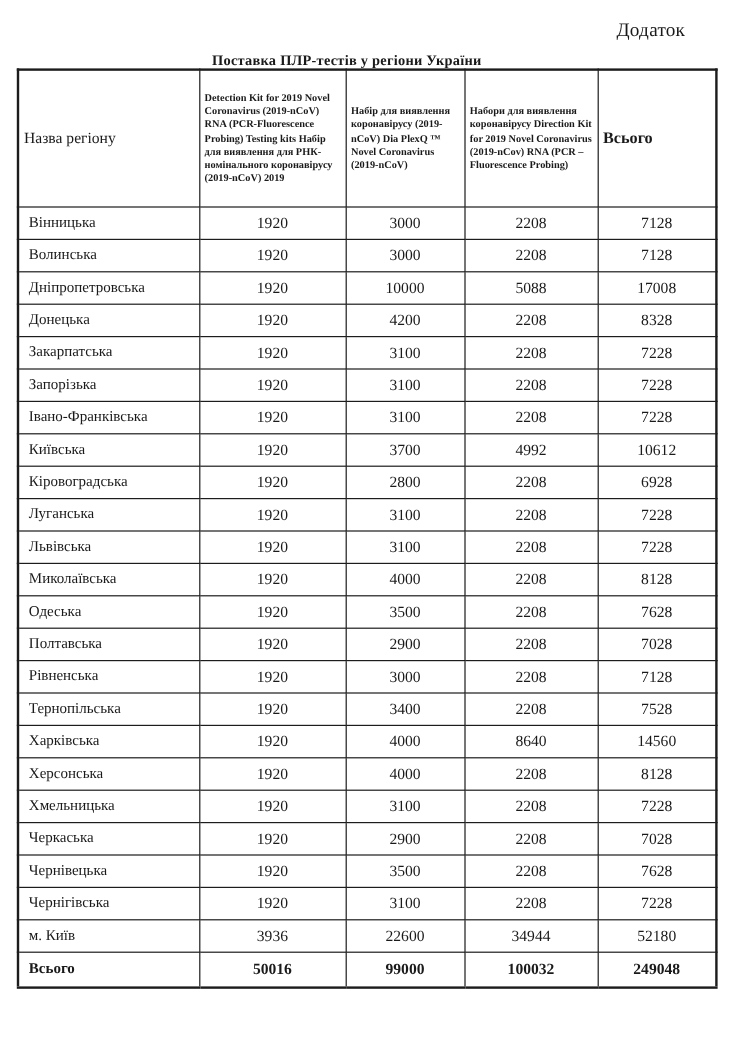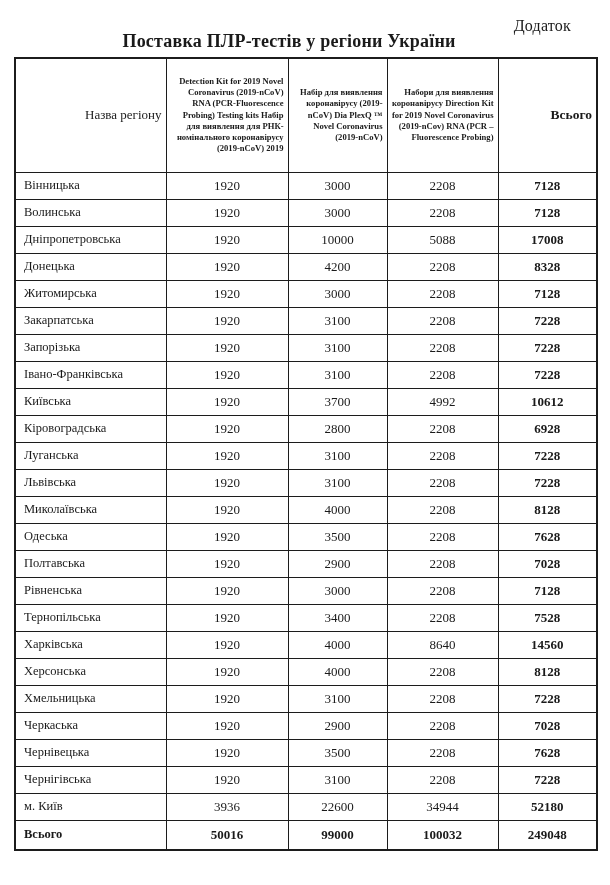--- a/index.html
+++ b/index.html
@@ -14,50 +14,50 @@
   }
   .annex {
     position: absolute;
     top: 17px;
     right: 39px;
     font-size: 16px;
     letter-spacing: 0.2px;
   }
   .doc-title {
     position: absolute;
-    top: 31px;
+    top: 43px;
     left: 0;
     width: 578px;
     text-align: center;
-    font-size: 18px;
+    font-size: 12px;
     font-weight: bold;
     letter-spacing: 0.2px;
   }
   table.delivery {
     position: absolute;
     top: 57px;
     left: 14px;
     width: 582px;
     border-collapse: collapse;
     table-layout: fixed;
     border: 2px solid #1c1c1c;
   }
   table.delivery th, table.delivery td {
     border: 1px solid #1c1c1c;
     vertical-align: middle;
     overflow: hidden;
   }
-  thead th { height: 114px; text-align: right; padding: 2px 4px; font-weight: normal; }
+  thead th { height: 114px; text-align: left; padding: 2px 4px; font-weight: normal; }
   th.h-region { font-size: 13px; }
   th.h-kit   { font-size: 8.6px; line-height: 1.3; font-weight: bold; }
   th.h-total { font-size: 13.5px; font-weight: bold; }
   tbody td { height: 27px; font-size: 13px; }
   td.region { text-align: left; padding-left: 8px; font-size: 12.5px; margin-left: 40px; }
   td.num    { text-align: center; }
-  td.total-col { text-align: center; font-weight: bold; }
+  td.total-col { text-align: center; font-weight: normal; }
   tr.grand-total td { font-weight: bold; height: 30px; border-bottom: 2px solid #1c1c1c; }
 </style>
 </head>
 <body>
 
 <div class="annex">Додаток</div>
 <div class="doc-title">Поставка ПЛР-тестів у регіони України</div>
 
 <table class="delivery">
   <colgroup>
@@ -99,27 +99,20 @@
         <td class="total-col">17008</td>
       </tr>
       <tr>
         <td class="region">Донецька</td>
         <td class="num">1920</td>
         <td class="num">4200</td>
         <td class="num">2208</td>
         <td class="total-col">8328</td>
       </tr>
       <tr>
-        <td class="region">Житомирська</td>
-        <td class="num">1920</td>
-        <td class="num">3000</td>
-        <td class="num">2208</td>
-        <td class="total-col">7128</td>
-      </tr>
-      <tr>
         <td class="region">Закарпатська</td>
         <td class="num">1920</td>
         <td class="num">3100</td>
         <td class="num">2208</td>
         <td class="total-col">7228</td>
       </tr>
       <tr>
         <td class="region">Запорізька</td>
         <td class="num">1920</td>
         <td class="num">3100</td>

